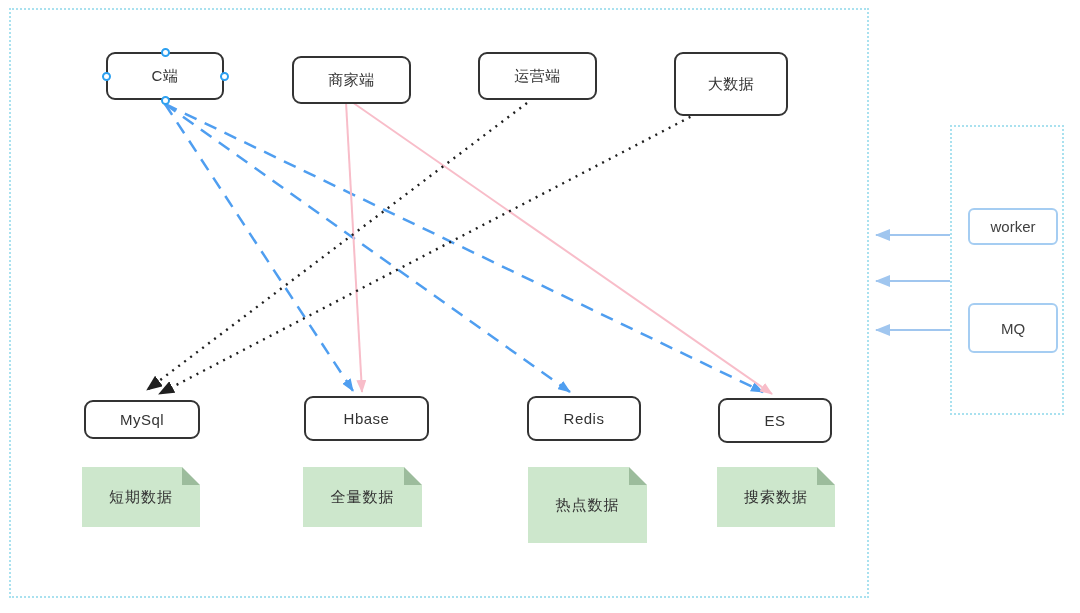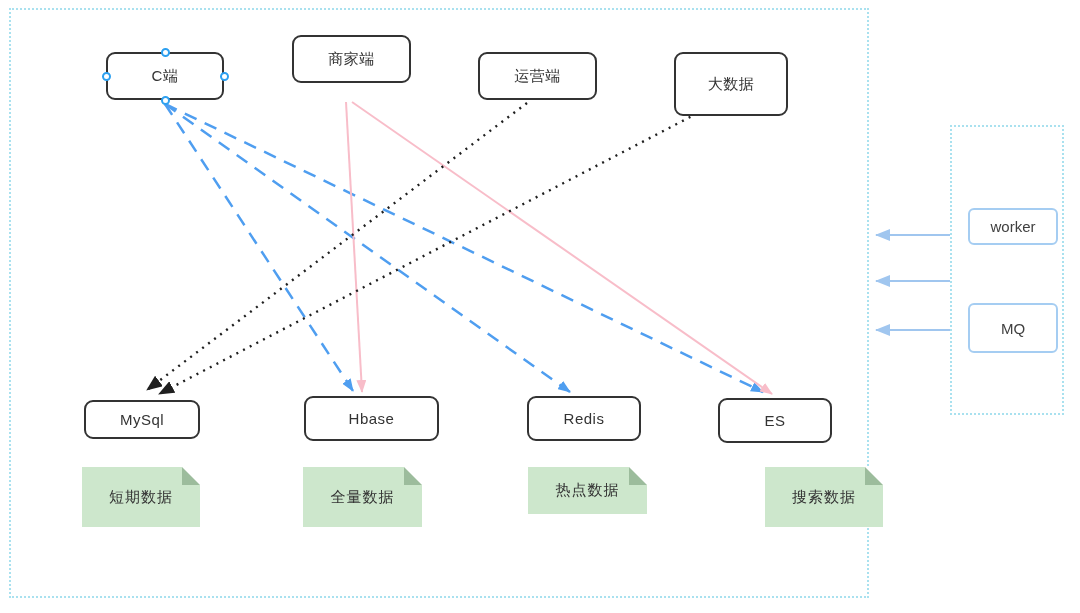--- a/index.html
+++ b/index.html
@@ -103,53 +103,53 @@
       </g>
   </svg>
   <div id="nodes-layer">
       <div class="node" style="left: 106px; top: 52px; width: 118px; height: 48px;">
         <span>C端</span>
       </div>
       <div class="handle" style="left: 160.5px; top: 47.5px;"></div>
       <div class="handle" style="left: 101.5px; top: 71.5px;"></div>
       <div class="handle" style="left: 219.5px; top: 71.5px;"></div>
       <div class="handle" style="left: 160.5px; top: 95.5px;"></div>
-      <div class="node" style="left: 292px; top: 35px; width: 119px; height: 48px;">
+      <div class="node" style="left: 292px; top: 56px; width: 119px; height: 48px;">
         <span>商家端</span>
       </div>
       <div class="node" style="left: 478px; top: 52px; width: 119px; height: 48px;">
         <span>运营端</span>
       </div>
       <div class="node" style="left: 674px; top: 52px; width: 114px; height: 64px; font-family: Liberation Serif, serif;">
         <span>大数据</span>
       </div>
       <div class="node" style="left: 84px; top: 400px; width: 116px; height: 39px;">
         <span>MySql</span>
       </div>
-      <div class="node" style="left: 304px; top: 396px; width: 135px; height: 45px;">
+      <div class="node" style="left: 304px; top: 396px; width: 125px; height: 45px;">
         <span>Hbase</span>
       </div>
       <div class="node" style="left: 527px; top: 396px; width: 114px; height: 45px;">
         <span>Redis</span>
       </div>
       <div class="node" style="left: 718px; top: 398px; width: 114px; height: 45px;">
         <span>ES</span>
       </div>
       <div class="panel-node" style="left: 968px; top: 208px; width: 90px; height: 37px;">
         <span>worker</span>
       </div>
       <div class="panel-node" style="left: 968px; top: 303px; width: 90px; height: 50px;">
         <span>MQ</span>
       </div>
       <div class="note" style="left: 82px; top: 467px; width: 118px; height: 60px; align-items: center;">
         <span>短期数据</span>
       </div>
       <div class="note" style="left: 303px; top: 467px; width: 119px; height: 60px;">
         <span>全量数据</span>
       </div>
-      <div class="note" style="left: 528px; top: 467px; width: 119px; height: 47px;">
+      <div class="note" style="left: 528px; top: 467px; width: 119px; height: 76px;">
         <span>热点数据</span>
       </div>
-      <div class="note" style="left: 717px; top: 467px; width: 118px; height: 60px; margin-left: 48px;">
+      <div class="note" style="left: 717px; top: 467px; width: 118px; height: 60px;">
         <span>搜索数据</span>
       </div>
     </div>
 </div>
 
 </body></html>

